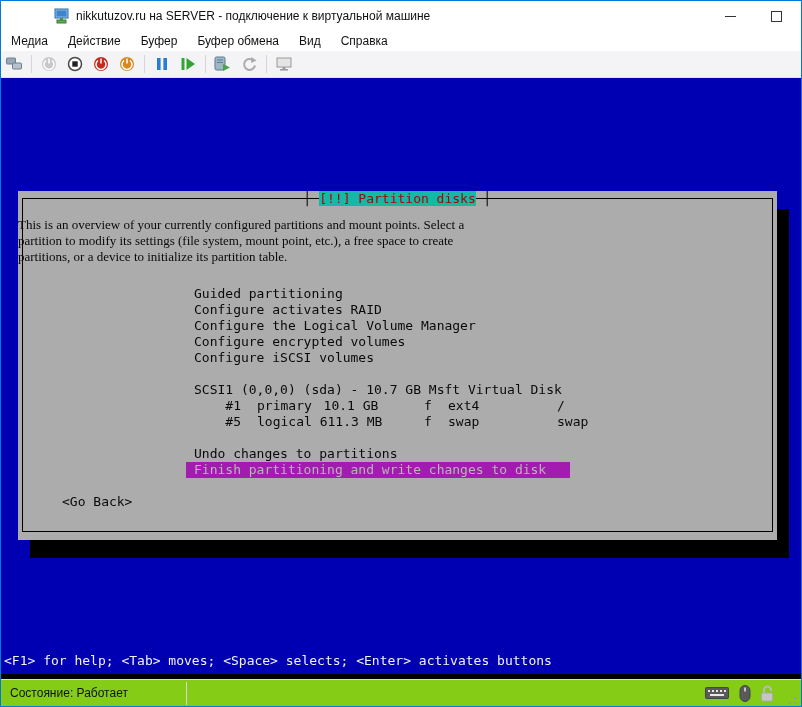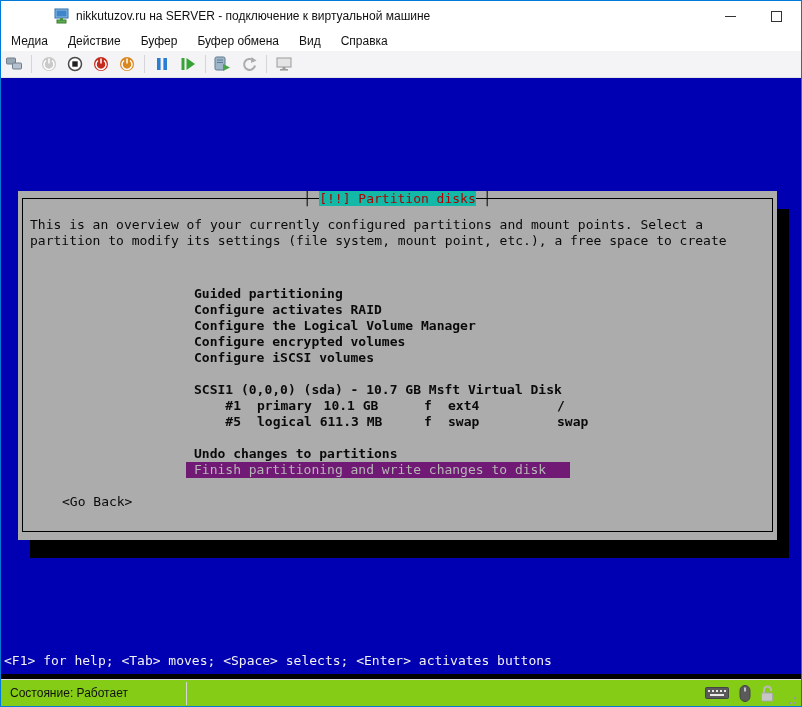--- a/index.html
+++ b/index.html
@@ -29,23 +29,23 @@
   .vm{position:absolute;left:0;top:77px;width:800px;height:601px;background:#0000B2;overflow:hidden;
       font-family:"DejaVu Sans Mono", monospace;font-size:13px;line-height:16px;}
   .vm-blackstrip{position:absolute;left:0;top:596px;width:800px;height:5px;background:#000;}
   .dlg-shadow{position:absolute;left:29px;top:131px;width:759px;height:349px;background:#000;}
   .dialog{position:absolute;left:17px;top:113px;width:759px;height:349px;background:#ACACAC;color:#0a0a0a;}
   .dlg-border{position:absolute;left:4px;top:7px;right:4px;bottom:8px;border:1px solid #000;}
   .dlg-titlerow{position:absolute;left:0;top:0;width:100%;height:16px;text-align:center;}
   .dlg-titlerow .tick{color:#000;}
   .dlg-titlerow .ttl{color:#AE0000;background:#14b8a6;}
   .dlg-line{position:absolute;white-space:pre;height:16px;}
-  .intro{left:12px;}
-  .listrow{left:176px;font-weight:bold;}
-  .hl-bar{position:absolute;left:168px;top:271px;width:384px;height:16px;background:#701a75;color:#B6B6B6;white-space:pre;padding-left:8px;box-sizing:border-box;}
+  .intro{left:0;font-family:Liberation Serif, serif;}
+  .listrow{left:176px;}
+  .hl-bar{position:absolute;left:168px;top:271px;width:384px;height:16px;background:#a21caf;color:#B6B6B6;white-space:pre;padding-left:8px;box-sizing:border-box;}
   .goback{left:44px;top:303px;}
   .help-line{position:absolute;left:3px;top:575px;color:#F2F2F2;white-space:pre;}
   
   .p-num{display:inline-block;width:47px;text-align:right;}
   .p-type{display:inline-block;width:55px;margin-left:16px;}
   .p-size{display:inline-block;width:78px;text-align:center;}
   .p-flag{display:inline-block;width:8px;margin-left:34px;}
   .p-fs{display:inline-block;width:47px;margin-left:16px;}
   .p-mount{display:inline-block;margin-left:62px;}
   
@@ -167,20 +167,21 @@
 
     <div class="dlg-shadow"></div>
 
     <div class="dialog">
       <div class="dlg-border"></div>
 
       <div class="dlg-titlerow"><span class="tick">┤ </span><span class="ttl">[!!] Partition disks</span><span class="tick"> ├</span></div>
 
       <div class="dlg-line intro" style="top:26px">This is an overview of your currently configured partitions and mount points. Select a</div>
       <div class="dlg-line intro" style="top:42px">partition to modify its settings (file system, mount point, etc.), a free space to create</div>
+      <div class="dlg-line intro" style="top:58px">partitions, or a device to initialize its partition table.</div>
 
       <div class="dlg-line listrow" style="top:95px">Guided partitioning</div>
       <div class="dlg-line listrow" style="top:111px">Configure activates RAID</div>
       <div class="dlg-line listrow" style="top:127px">Configure the Logical Volume Manager</div>
       <div class="dlg-line listrow" style="top:143px">Configure encrypted volumes</div>
       <div class="dlg-line listrow" style="top:159px">Configure iSCSI volumes</div>
 
       <div class="dlg-line listrow" style="top:191px">SCSI1 (0,0,0) (sda) - 10.7 GB Msft Virtual Disk</div>
 
       <div class="dlg-line listrow" style="top:207px"><span class="p-num">#1</span><span class="p-type">primary</span><span class="p-size">10.1 GB</span><span class="p-flag">f</span><span class="p-fs">ext4</span><span class="p-mount">/</span></div>

